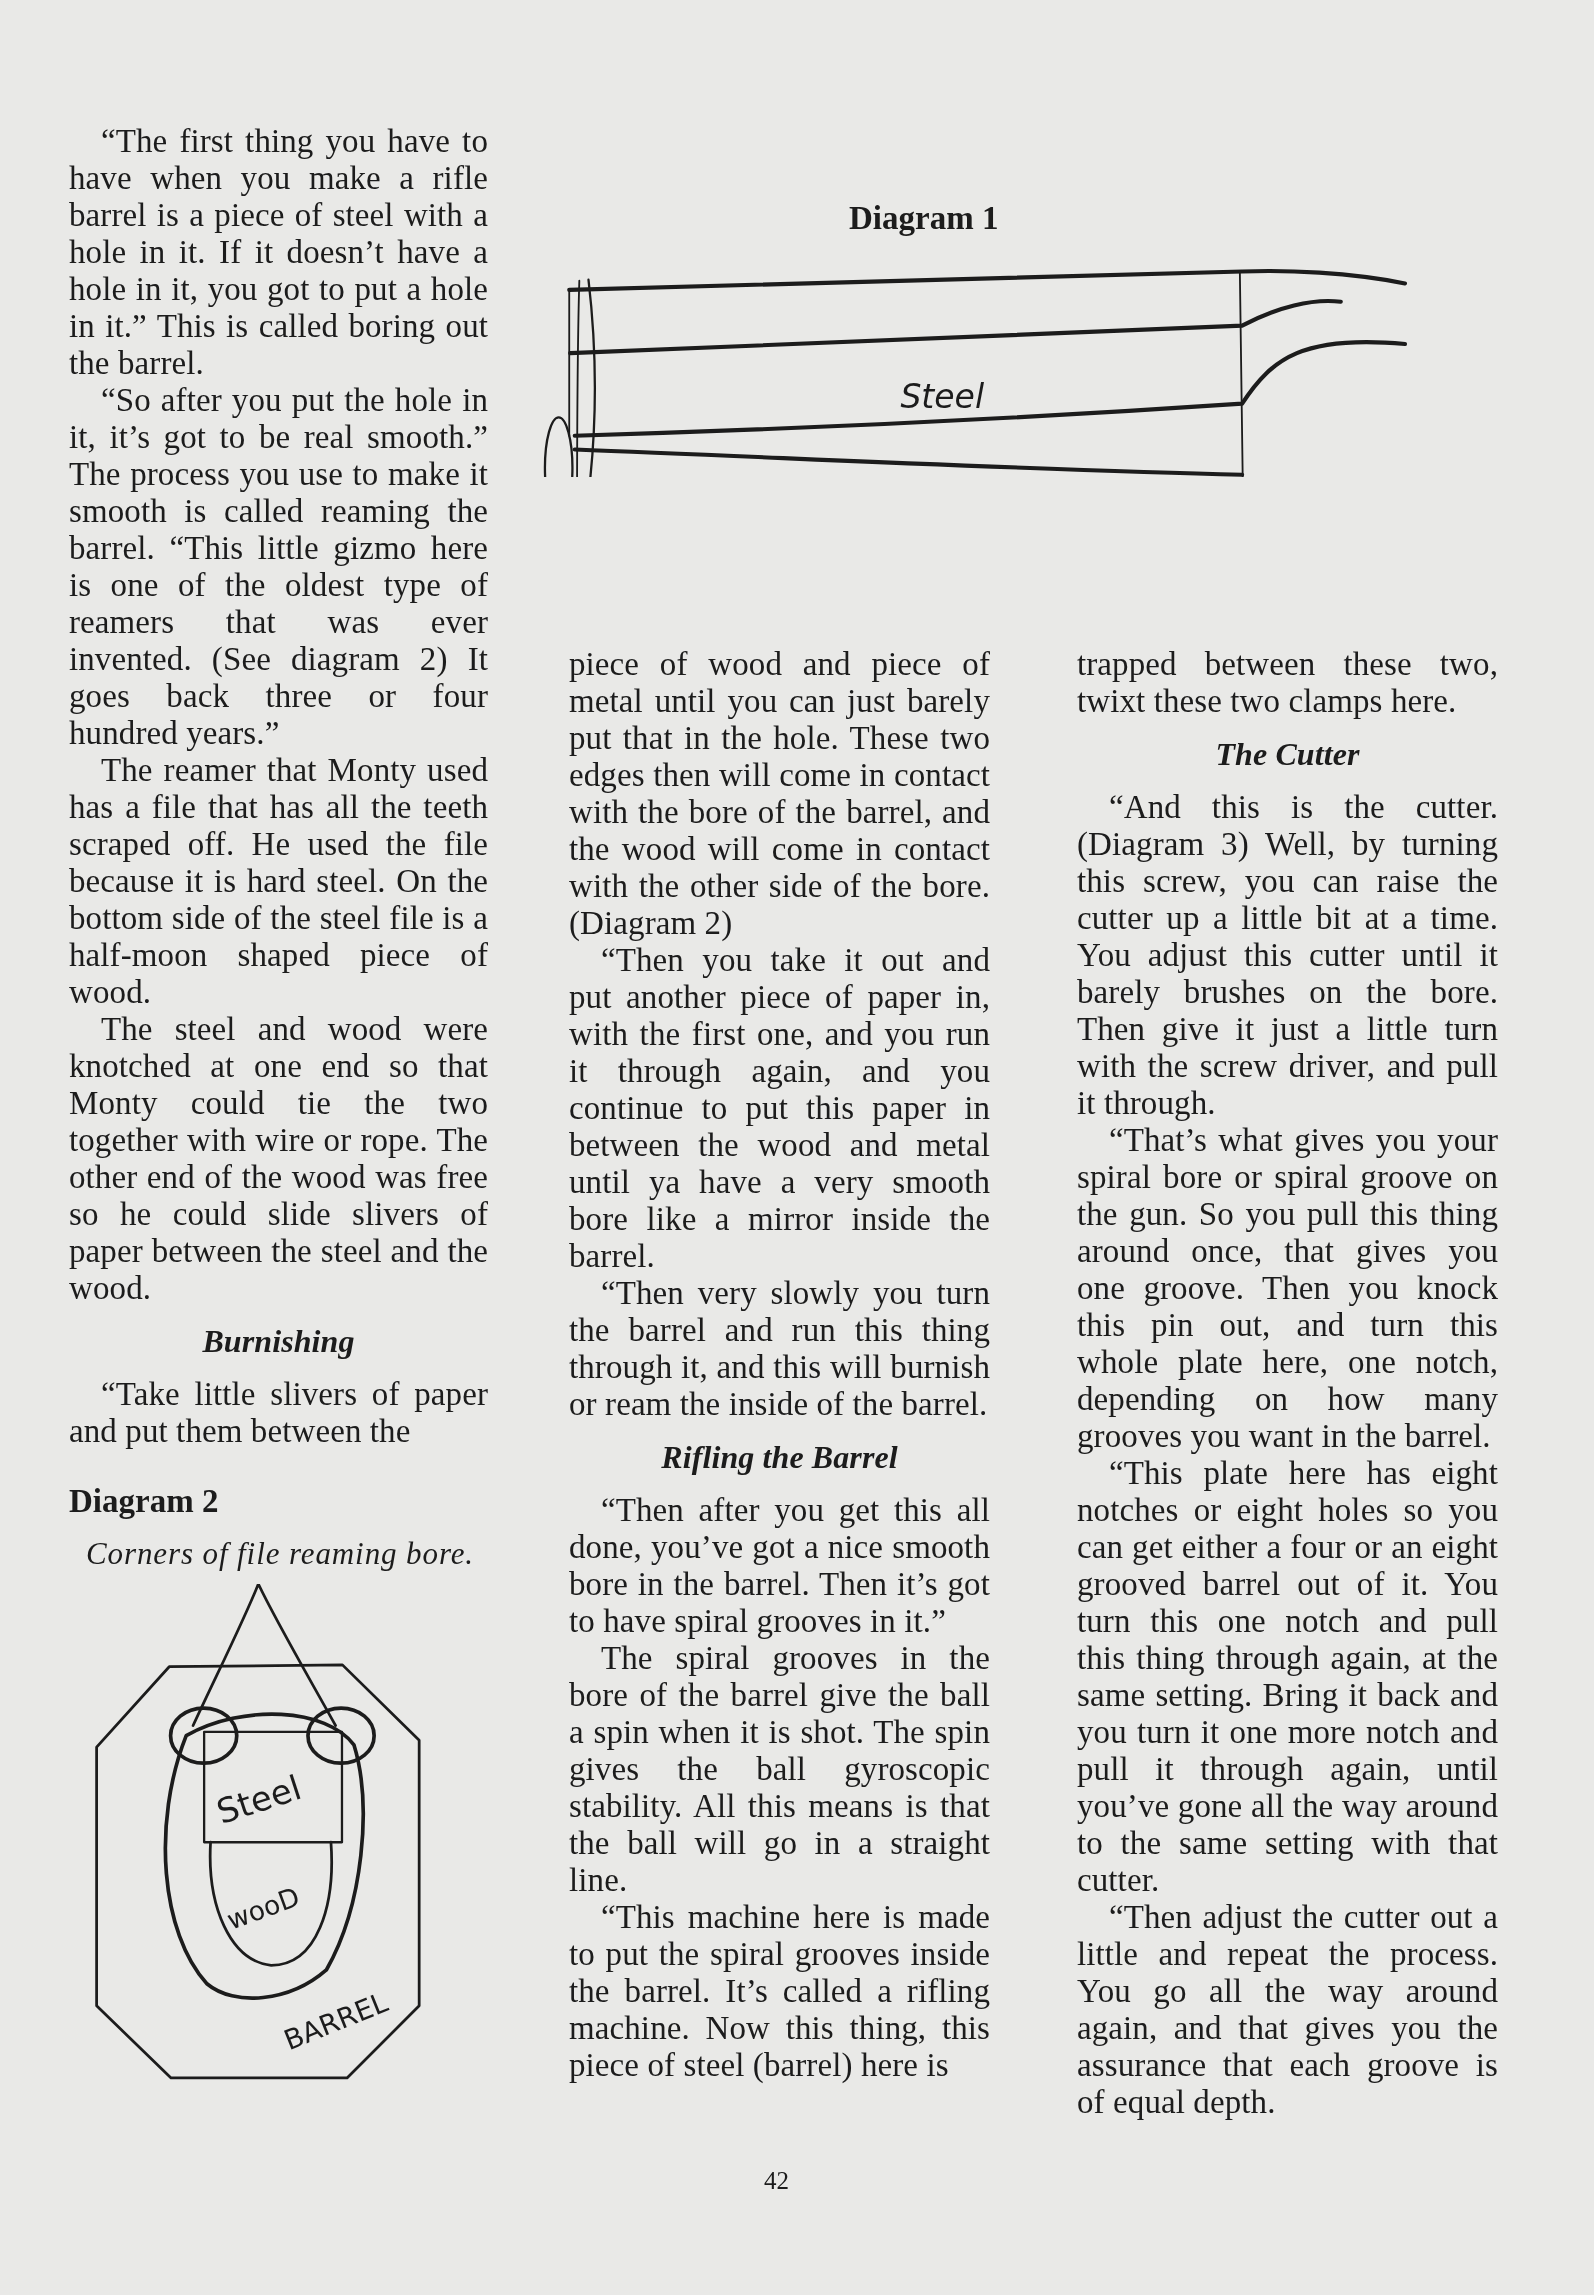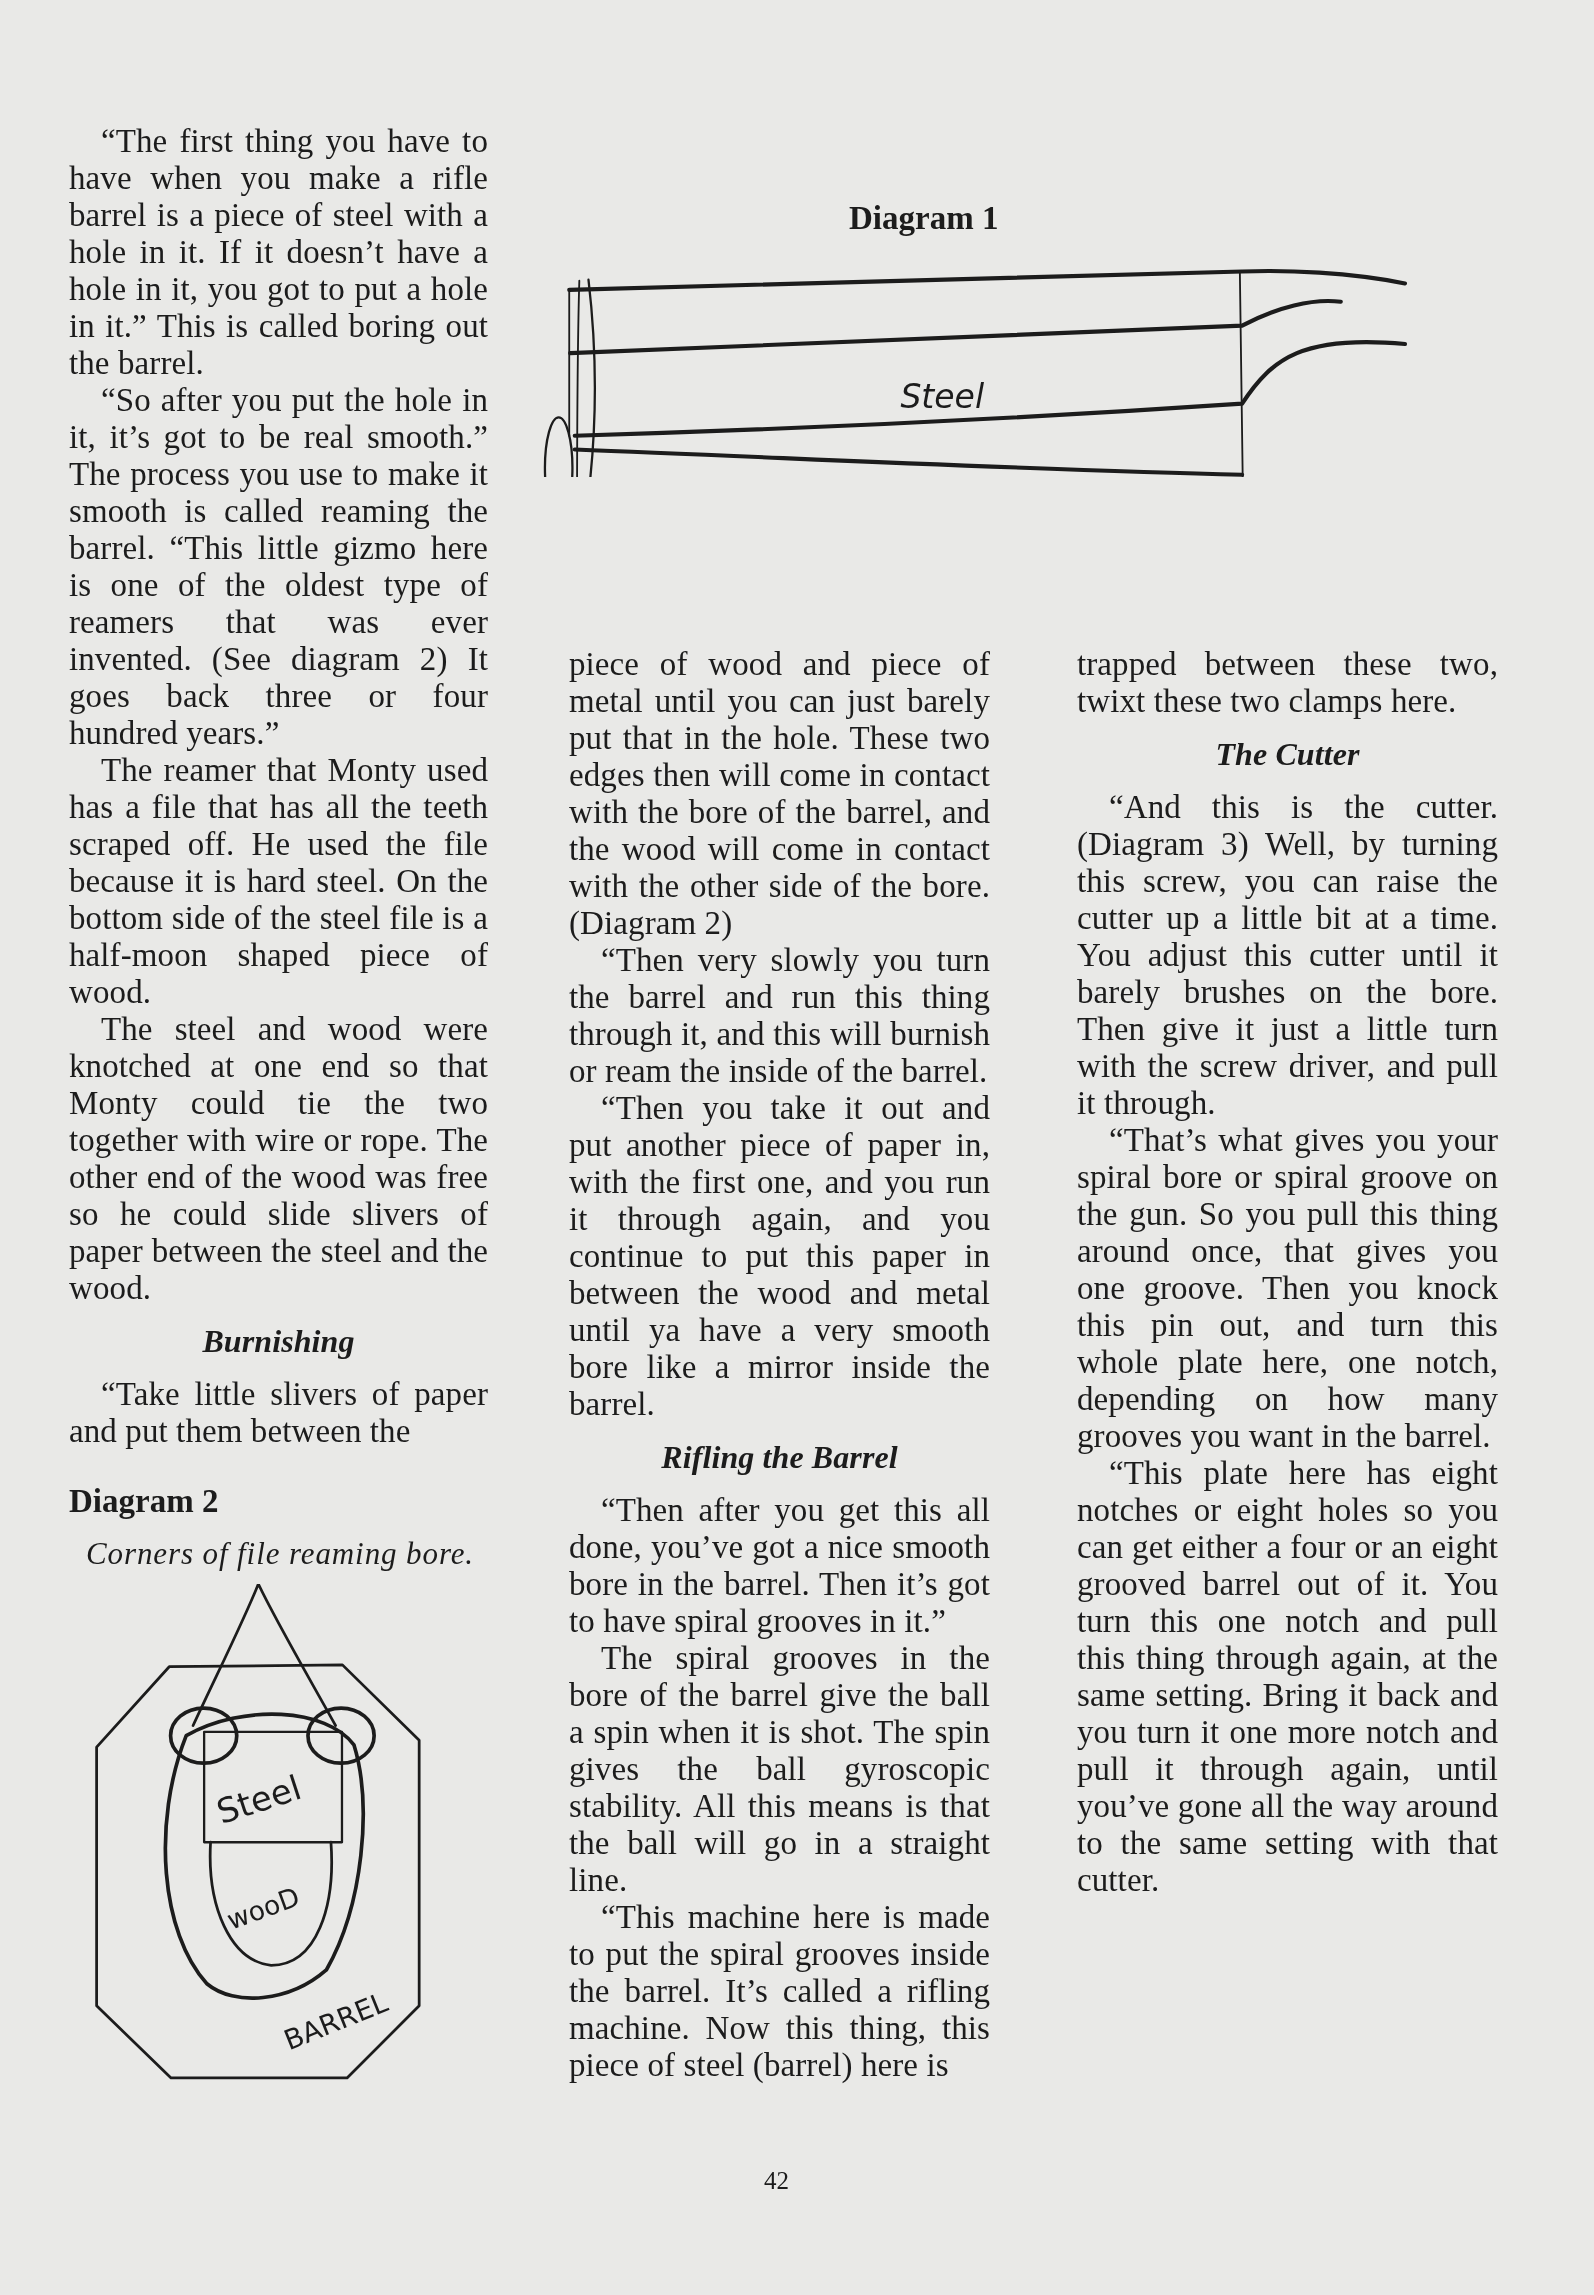--- a/index.html
+++ b/index.html
@@ -96,30 +96,31 @@
     <ellipse cx="293" cy="330" rx="72" ry="60" stroke-width="8"></ellipse>
     <ellipse cx="592" cy="330" rx="72" ry="60" stroke-width="8"></ellipse>
   </g>
   <text class="hand" x="320" y="490" font-size="74" transform="rotate(-18 430 470)">Steel</text>
   <text class="hand" x="340" y="720" font-size="58" transform="rotate(-20 440 700)">wooD</text>
   <text class="hand" x="460" y="980" font-size="60" transform="rotate(-22 560 950)">BARREL</text>
 </svg>
 
 <div id="col-mid" class="col">
   <p class="cont">piece of wood and piece of metal until you can just barely put that in the hole. These two edges then will come in contact with the bore of the barrel, and the wood will come in contact with the other side of the bore. (Diagram 2)</p>
+  <p class="ind">“Then you take it out and put another piece of paper in, with the first one, and you run it through again, and you continue to put this paper in between the wood and metal until ya have a very smooth bore like a mirror inside the barrel.</p>
   <p class="ind">“Then very slowly you turn the barrel and run this thing through it, and this will burnish or ream the inside of the barrel.</p>
-  <p class="ind">“Then you take it out and put another piece of paper in, with the first one, and you run it through again, and you continue to put this paper in between the wood and metal until ya have a very smooth bore like a mirror inside the barrel.</p>
   <p class="subhead">Rifling the Barrel</p>
   <p class="ind">“Then after you get this all done, you’ve got a nice smooth bore in the barrel. Then it’s got to have spiral grooves in it.”</p>
   <p class="ind">The spiral grooves in the bore of the barrel give the ball a spin when it is shot. The spin gives the ball gyroscopic stability. All this means is that the ball will go in a straight line.</p>
   <p class="ind">“This machine here is made to put the spiral grooves inside the barrel. It’s called a rifling machine. Now this thing, this piece of steel (barrel) here is</p>
 </div>
 
 <div id="col-right" class="col">
   <p class="cont">trapped between these two, twixt these two clamps here.</p>
   <p class="subhead">The Cutter</p>
   <p class="ind">“And this is the cutter. (Diagram 3) Well, by turning this screw, you can raise the cutter up a little bit at a time. You adjust this cutter until it barely brushes on the bore. Then give it just a little turn with the screw driver, and pull it through.</p>
   <p class="ind">“That’s what gives you your spiral bore or spiral groove on the gun. So you pull this thing around once, that gives you one groove. Then you knock this pin out, and turn this whole plate here, one notch, depending on how many grooves you want in the barrel.</p>
   <p class="ind">“This plate here has eight notches or eight holes so you can get either a four or an eight grooved barrel out of it. You turn this one notch and pull this thing through again, at the same setting. Bring it back and you turn it one more notch and pull it through again, until you’ve gone all the way around to the same setting with that cutter.</p>
+  <p class="ind">“Then adjust the cutter out a little and repeat the process. You go all the way around again, and that gives you the assurance that each groove is of equal depth.</p>
 </div>
 
 <div id="page-number">42</div>
 
 
 </body></html>

